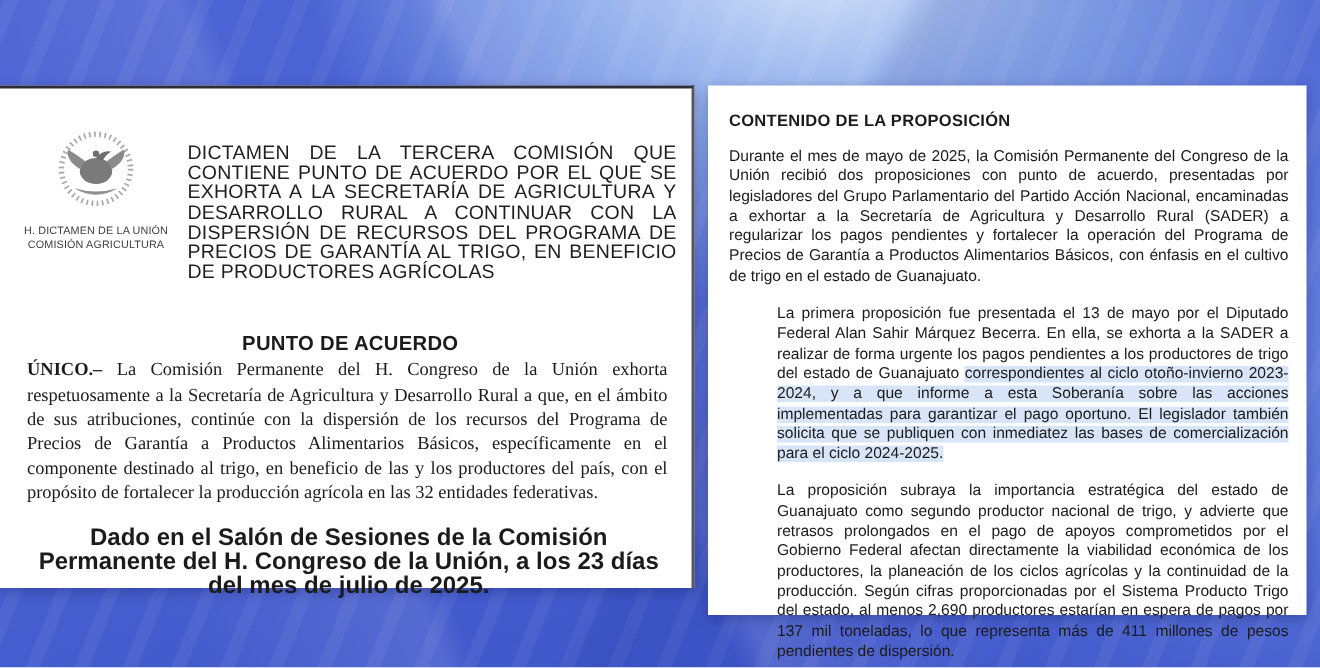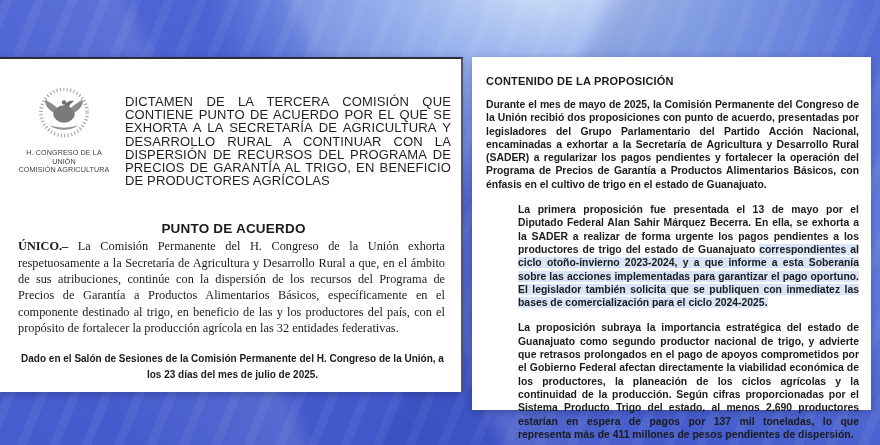--- a/index.html
+++ b/index.html
@@ -73,33 +73,32 @@
   .body-par {
     margin: 2px 6px 0 2px;
     font-size: 12.3px; line-height: 16.3px;
     text-align: justify;
     font-family: Liberation Serif, serif;
   }
   .closing {
     margin: 15px 4px 0 2px;
     text-align: center;
     font-weight: bold;
-    font-size: 10px; line-height: 15.8px;
+    font-size: 16px; line-height: 15.8px;
   }
   .rp-title {
     margin: 2px 0 0 0;
     text-align: left;
     font-weight: bold;
     font-size: 11px; letter-spacing: .2px;
   }
   .rp-par {
     margin: 11px 2px 0 0;
     font-size: 10.4px; line-height: 13.3px;
     text-align: justify;
-    font-weight: bold;
   }
   .rp-par + .rp-par { margin-top: 12px; margin-left: 32px; }
   .hl { background: rgba(168,196,240,0.45); }
   b.res-label { white-space: pre; }
 </style>
 </head>
 <body>
 
 <div class="canvas">
   <div class="rays"></div>
@@ -111,21 +110,21 @@
         <svg width="72" height="58" viewBox="0 0 100 80" aria-hidden="true">
           <circle cx="50" cy="38" r="32" fill="none" stroke="#9a9a9a" stroke-width="5" stroke-dasharray="1.6 3.2" opacity="0.85"></circle>
           <ellipse cx="50" cy="40" rx="15" ry="12" fill="#7a7a7a"></ellipse>
           <path d="M35 38 Q22 30 24 20 Q34 26 40 31 Z" fill="#8a8a8a"></path>
           <path d="M65 38 Q78 30 76 20 Q66 26 60 31 Z" fill="#8a8a8a"></path>
           <path d="M50 28 q6 -8 14 -6 q-6 4 -8 9 Z" fill="#6e6e6e"></path>
           <path d="M30 56 Q50 68 70 56 Q50 62 30 56 Z" fill="#8f8f8f"></path>
           <circle cx="50" cy="24" r="3" fill="#6e6e6e"></circle>
         </svg>
         <div class="seal-caption">
-          <div>H. CONGRESO DE LA UNIÓN</div>
+          <div>H. DICTAMEN DE LA UNIÓN</div>
           <div>COMISIÓN AGRICULTURA</div>
         </div>
       </div>
       <p class="dictamen">DICTAMEN DE LA TERCERA COMISIÓN QUE CONTIENE PUNTO DE ACUERDO POR EL QUE SE EXHORTA A LA SECRETARÍA DE AGRICULTURA Y DESARROLLO RURAL A CONTINUAR CON LA DISPERSIÓN DE RECURSOS DEL PROGRAMA DE PRECIOS DE GARANTÍA AL TRIGO, EN BENEFICIO DE PRODUCTORES AGRÍCOLAS</p>
     </div>
 
     <h2 class="section-title">PUNTO DE ACUERDO</h2>
 
     <p class="body-par"><b class="res-label">ÚNICO.– </b><span>La Comisión Permanente del H. Congreso de la Unión exhorta respetuosamente a la Secretaría de Agricultura y Desarrollo Rural a que, en el ámbito de sus atribuciones, continúe con la dispersión de los recursos del Programa de Precios de Garantía a Productos Alimentarios Básicos, específicamente en el componente destinado al trigo, en beneficio de las y los productores del país, con el propósito de fortalecer la producción agrícola en las 32 entidades federativas.</span></p>
 

